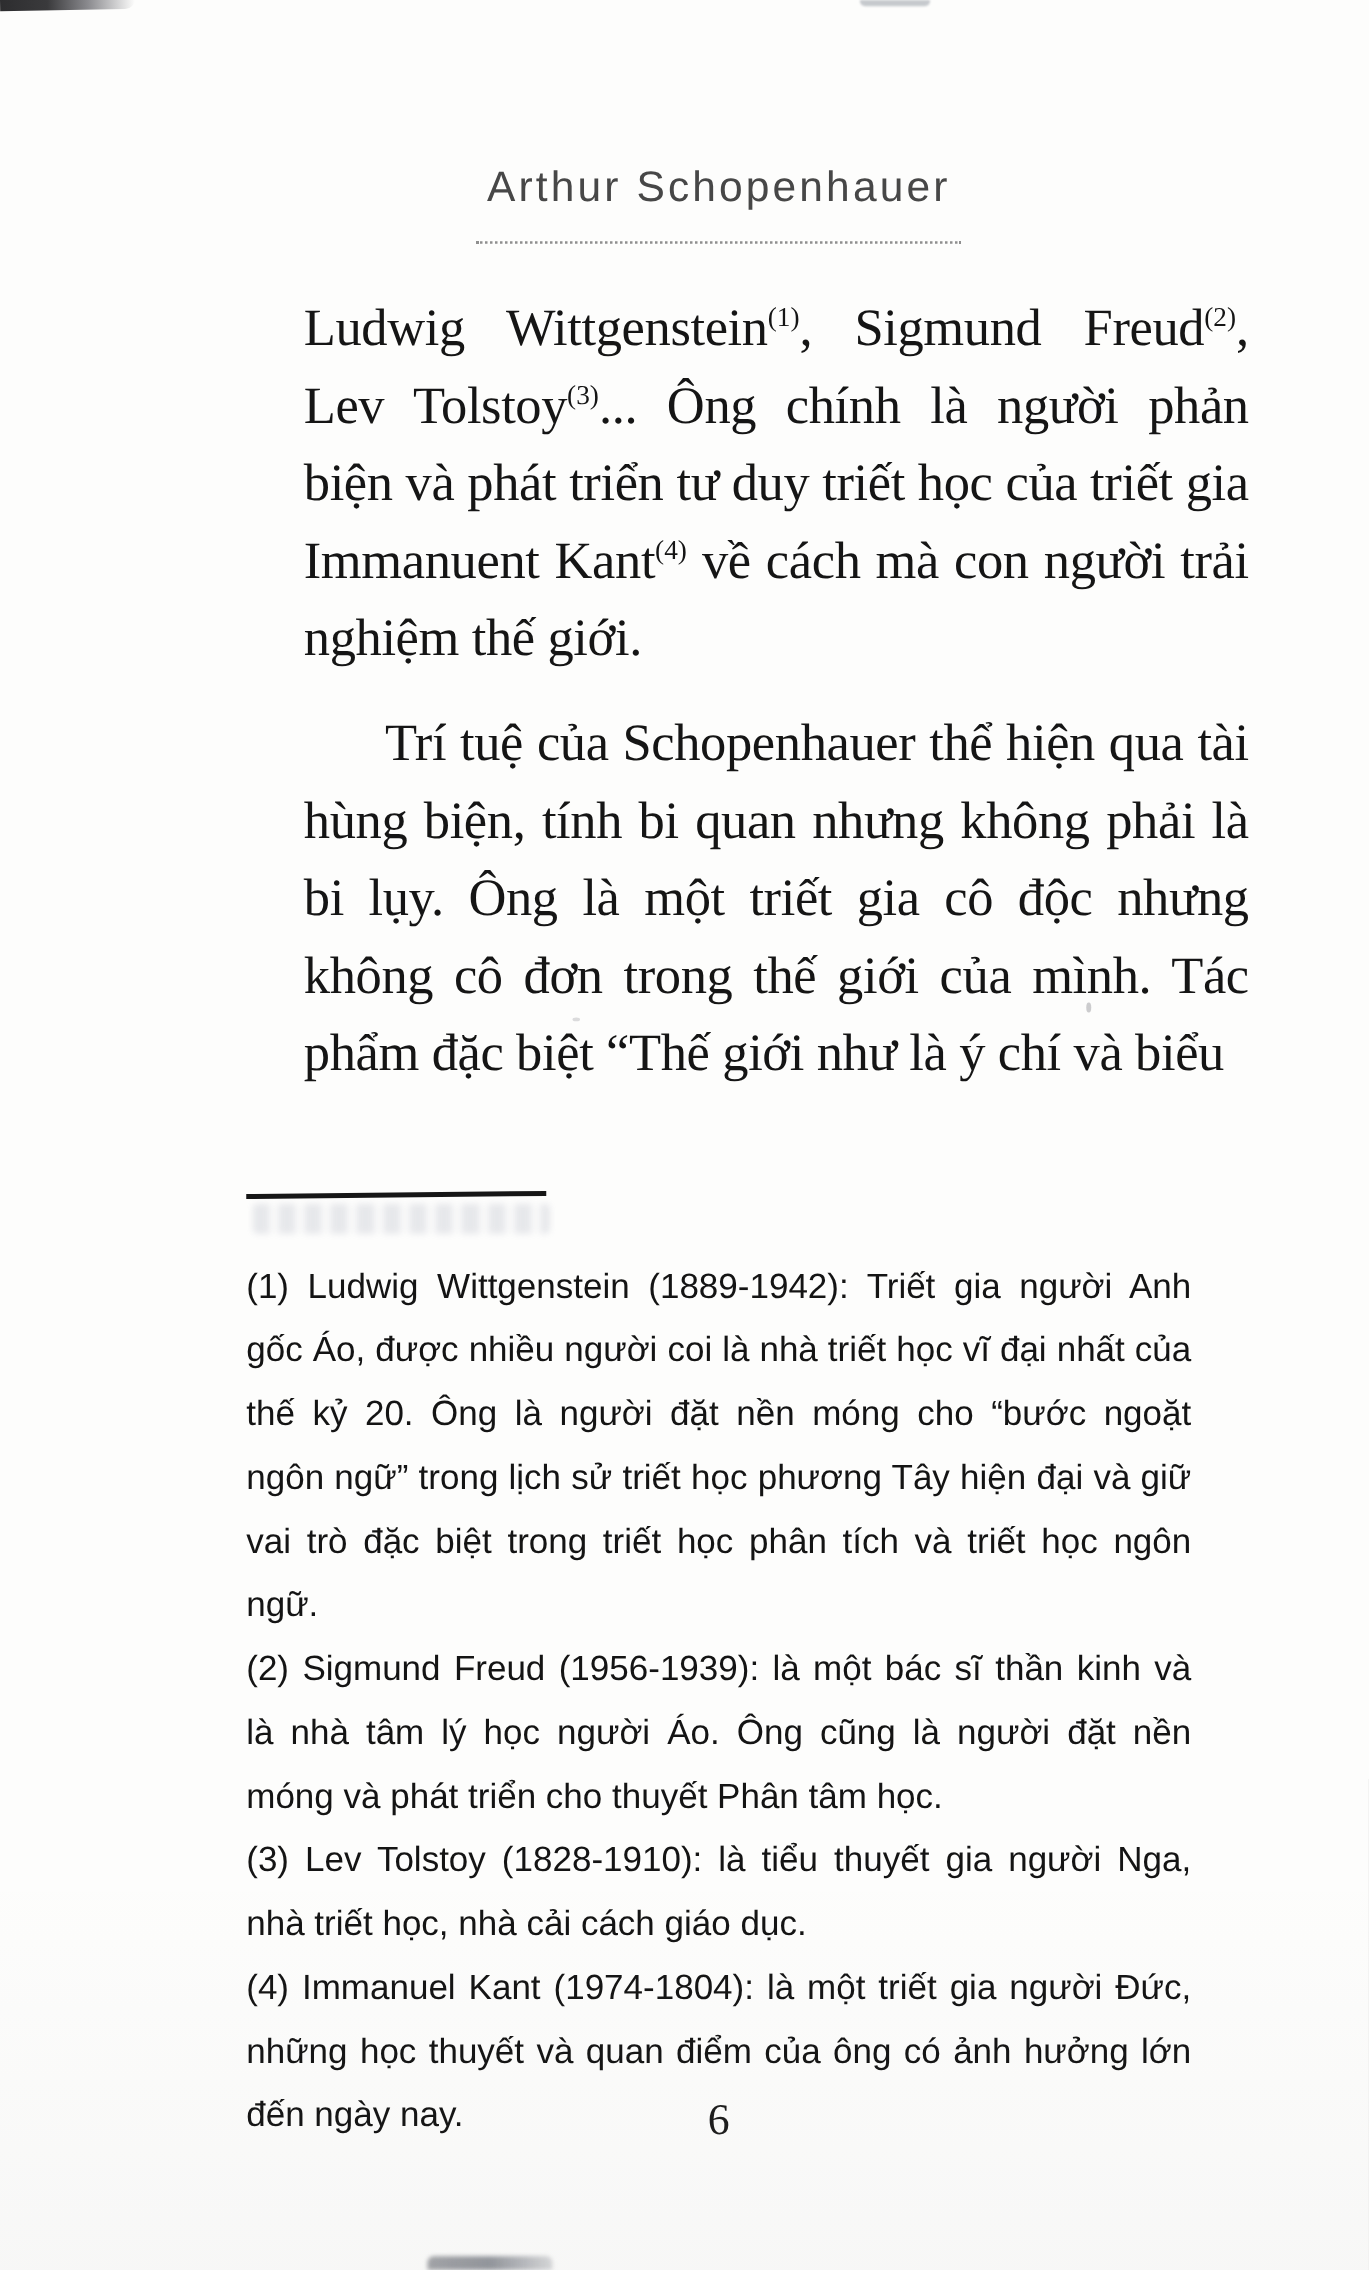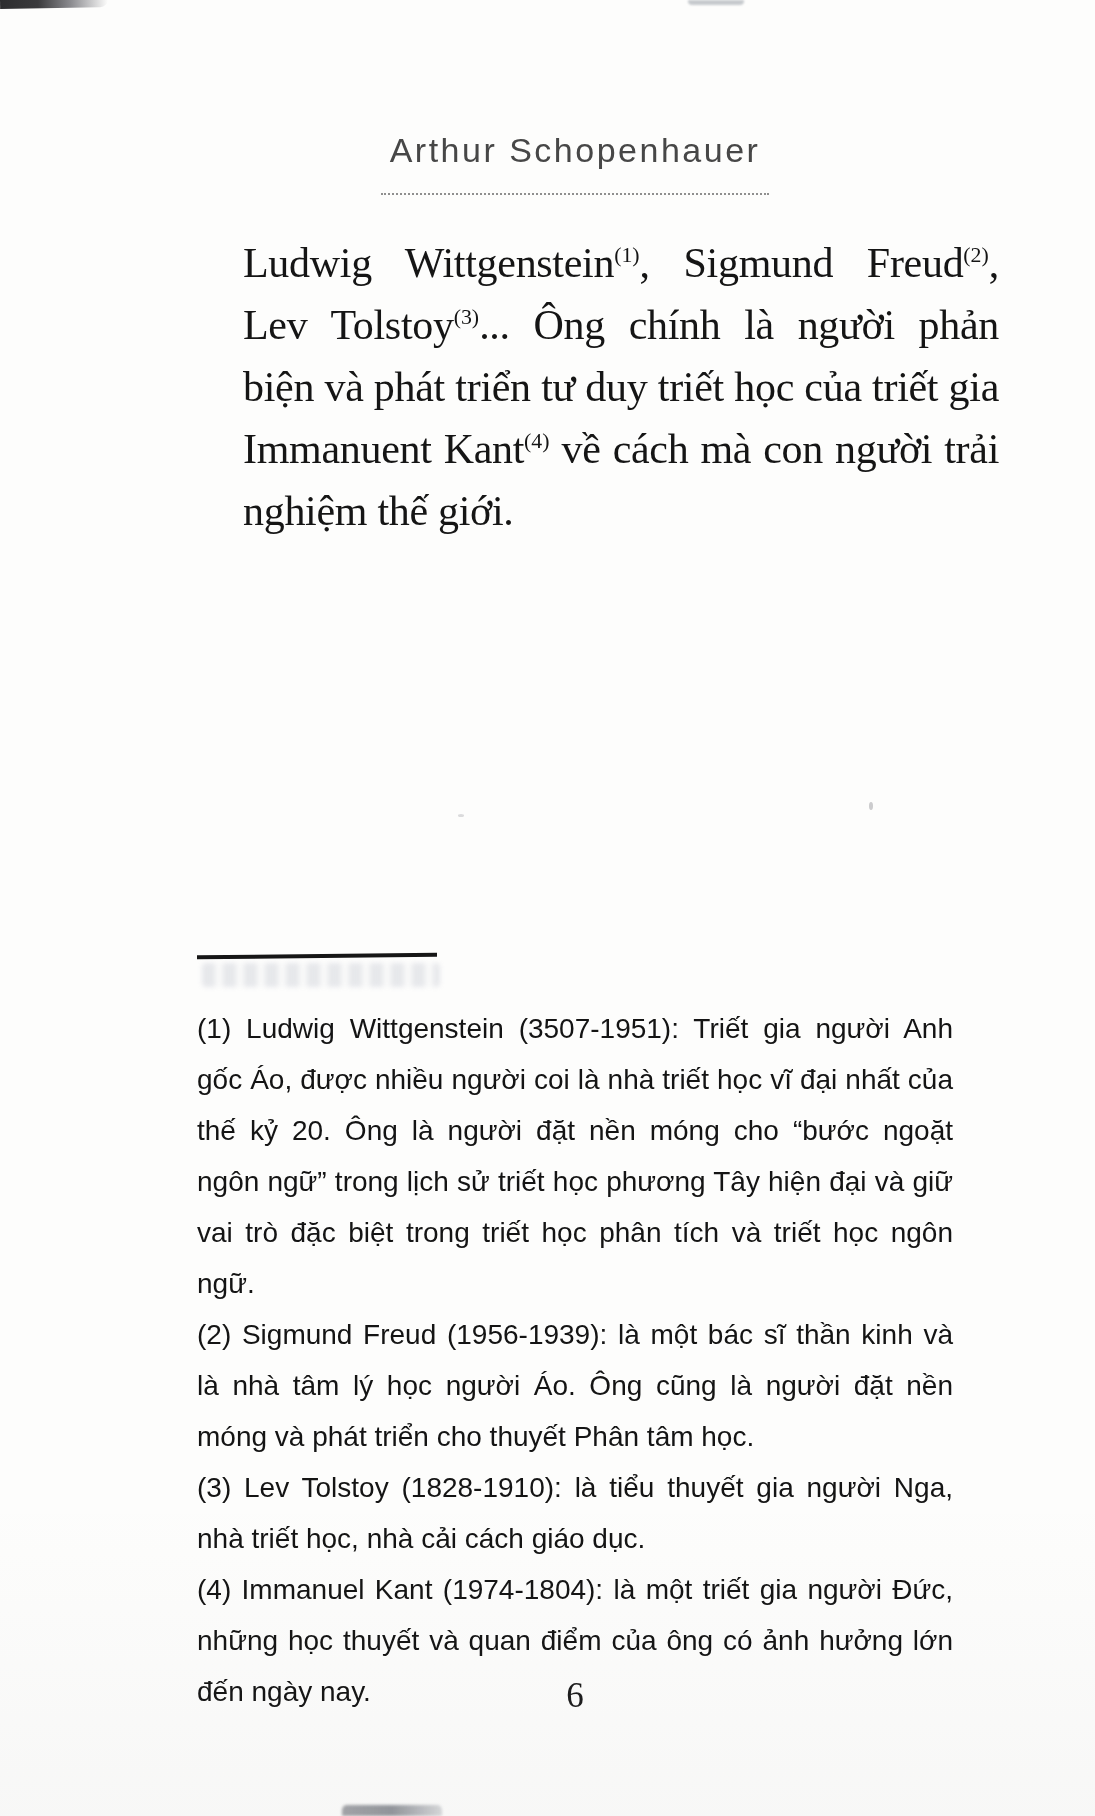--- a/index.html
+++ b/index.html
@@ -171,27 +171,28 @@
   <div class="artifact top-left"></div>
   <div class="artifact top-mid"></div>
 
   <div class="running-head-wrap">
     <div class="running-title">Arthur Schopenhauer</div>
     <div class="dotted-rule"></div>
   </div>
 
   <div class="body-text">
     <p class="para1"><span>Ludwig Wittgenstein</span><sup>(1)</sup><span>, Sigmund Freud</span><sup>(2)</sup><span>, Lev Tolstoy</span><sup>(3)</sup><span>... Ông chính là người phản biện và phát triển tư duy triết học của triết gia Immanuent Kant</span><sup>(4)</sup><span> về cách mà con người trải nghiệm thế giới.</span></p>
+    <p class="para2">Trí tuệ của Schopenhauer thể hiện qua tài hùng biện, tính bi quan nhưng không phải là bi lụy. Ông là một triết gia cô độc nhưng không cô đơn trong thế giới của mình. Tác phẩm đặc biệt “Thế giới như là ý chí và biểu</p>
   </div>
 
   <div class="fn-rule"></div>
   <div class="ghost-smudge"></div>
 
   <div class="footnotes">
-    <p>(1) Ludwig Wittgenstein (3507-1951): Triết gia người Anh gốc Áo, được nhiều người coi là nhà triết học vĩ đại nhất của thế kỷ 20. Ông là người đặt nền móng cho “bước ngoặt ngôn ngữ” trong lịch sử triết học phương Tây hiện đại và giữ vai trò đặc biệt trong triết học phân tích và triết học ngôn ngữ.</p>
+    <p>(1) Ludwig Wittgenstein (1889-1942): Triết gia người Anh gốc Áo, được nhiều người coi là nhà triết học vĩ đại nhất của thế kỷ 20. Ông là người đặt nền móng cho “bước ngoặt ngôn ngữ” trong lịch sử triết học phương Tây hiện đại và giữ vai trò đặc biệt trong triết học phân tích và triết học ngôn ngữ.</p>
     <p>(2) Sigmund Freud (1956-1939): là một bác sĩ thần kinh và là nhà tâm lý học người Áo. Ông cũng là người đặt nền móng và phát triển cho thuyết Phân tâm học.</p>
     <p>(3) Lev Tolstoy (1828-1910): là tiểu thuyết gia người Nga, nhà triết học, nhà cải cách giáo dục.</p>
     <p>(4) Immanuel Kant (1974-1804): là một triết gia người Đức, những học thuyết và quan điểm của ông có ảnh hưởng lớn đến ngày nay.</p>
   </div>
 
   <div class="page-number">6</div>
 
   <div class="speck s1"></div>
   <div class="speck s2"></div>
   <div class="artifact bottom"></div>

